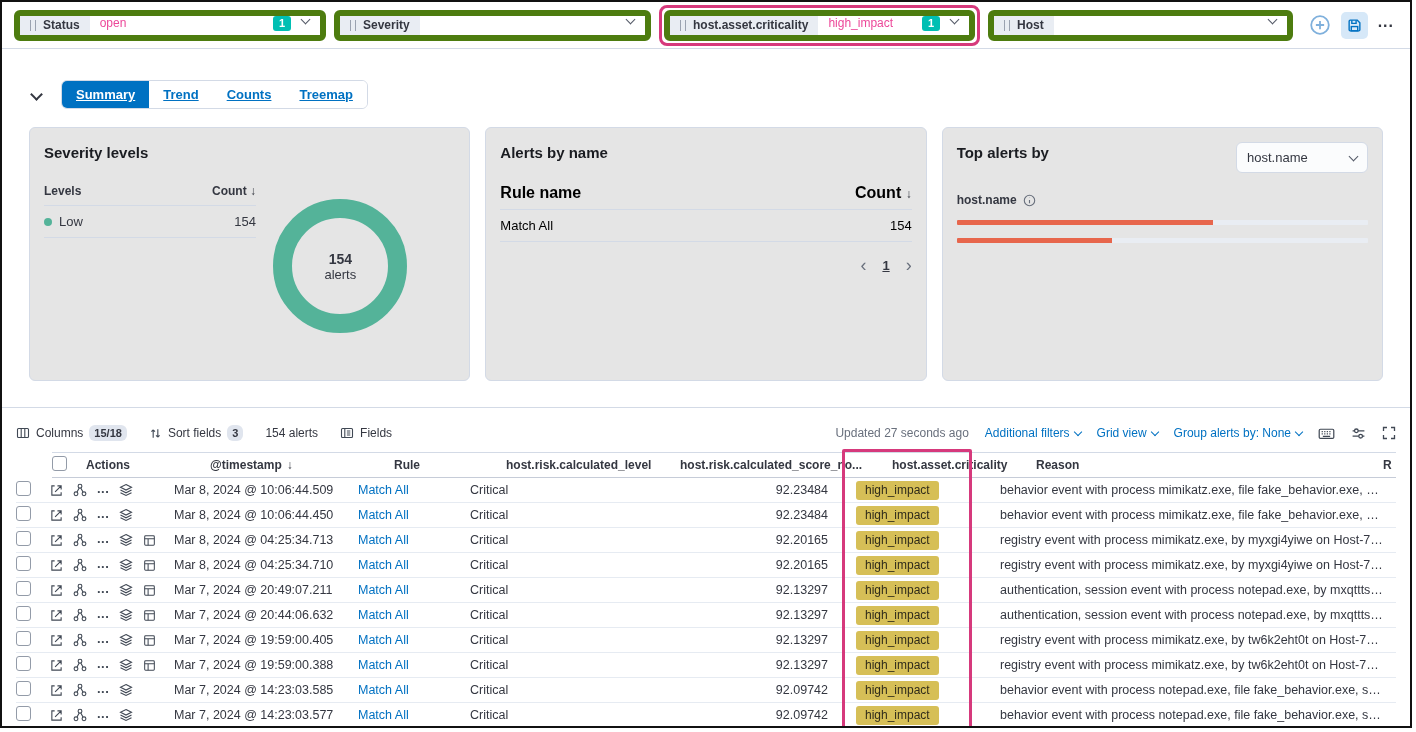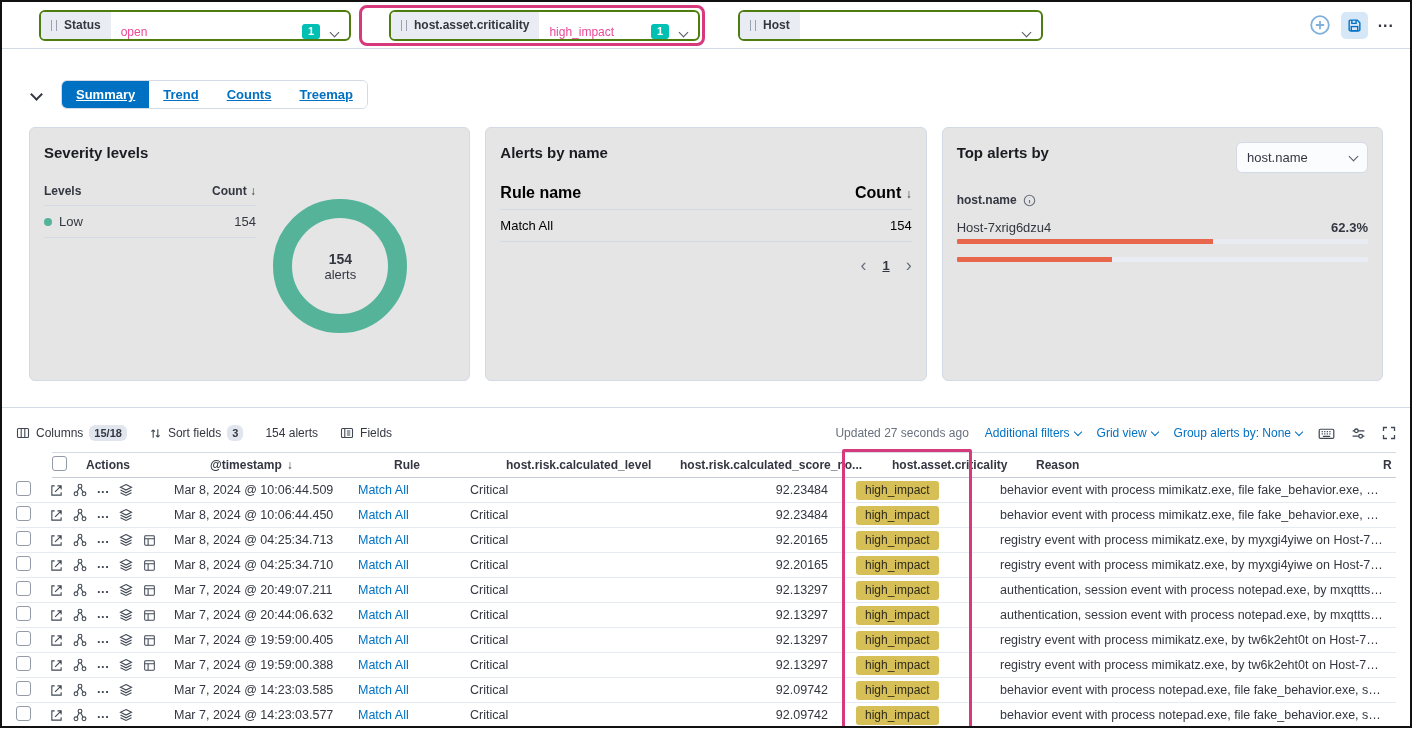--- a/index.html
+++ b/index.html
@@ -1,21 +1,21 @@
 <!DOCTYPE html>
 <html><head>
 <meta charset="utf-8">
 <style>
   * { box-sizing: border-box; margin: 0; padding: 0; }
   body { font-family: "Liberation Sans", sans-serif; background: #fff; }
   .frame { position: relative; width: 1412px; height: 728px; border: 2px solid #111; background: #fff; overflow: hidden; }
 
   
   .filter-bar { display: flex; align-items: center; gap: 8px; padding: 8px 12px; height: 47px; border-bottom: 1px solid #d3dae6; }
-  .pill { display: flex; align-items: flex-end; height: 31px; border: 2px solid #4d7c0f; border-radius: 6px; background: #fff; overflow: hidden; flex: none; margin-left: 25px; }
+  .pill { display: flex; align-items: flex-start; height: 31px; border: 6px solid #4d7c0f; border-radius: 6px; background: #fff; overflow: hidden; flex: none; }
   .pill-label { display: flex; align-items: center; gap: 7px; background: #e9edf3; height: 100%; padding: 0 10px; font-size: 12px; font-weight: 700; color: #343741; white-space: nowrap; }
   .drag { width: 6px; height: 11px; border-left: 1.5px solid #9aa2b0; border-right: 1.5px solid #9aa2b0; display: inline-block; }
   .pill-value { font-size: 12px; color: #ec4899; padding: 0 10px; flex: 1; white-space: nowrap; }
   .badge-teal { background: #00bfb3; color: #fff; font-size: 11px; font-weight: 700; border-radius: 3px; padding: 2px 6px; margin-right: 4px; line-height: 1; }
   .chevron { width: 7px; height: 7px; border-right: 1.5px solid #535966; border-bottom: 1.5px solid #535966; transform: rotate(45deg); display: inline-block; flex: none; }
   .pill .chevron { margin: 0 11px 3px 7px; }
   .pink-wrap { border: 3px solid #d6397c; border-radius: 8px; padding: 2px; flex: none; display: flex; }
   .w-status { width: 312px; } .w-sev { width: 317px; } .w-crit { width: 311px; } .w-host { width: 305px; }
   .filter-actions { margin-left: auto; display: flex; align-items: center; gap: 10px; padding-right: 4px; }
   .save-btn { width: 27px; height: 27px; border-radius: 5px; background: #d6e8f8; display: flex; align-items: center; justify-content: center; }
@@ -98,20 +98,28 @@
     <div class="pill w-status">
       <span class="pill-label">
         <span class="drag"></span>
         <span>Status</span>
       </span>
       <span class="pill-value">open</span>
       <span class="badge-teal">1</span>
       <span class="chevron"></span>
     </div>
 
+    <div class="pill w-sev">
+      <span class="pill-label">
+        <span class="drag"></span>
+        <span>Severity</span>
+      </span>
+      <span class="pill-value"></span>
+      <span class="chevron"></span>
+    </div>
 
     <div class="pink-wrap">
       <div class="pill w-crit">
         <span class="pill-label">
           <span class="drag"></span>
           <span>host.asset.criticality</span>
         </span>
         <span class="pill-value">high_impact</span>
         <span class="badge-teal">1</span>
         <span class="chevron"></span>
@@ -212,24 +220,20 @@
         <div class="field-row">
           <span>host.name</span>
           <span class="icon-svg">
             <svg width="13" height="13" viewBox="0 0 14 14" fill="none" stroke="#69707d" stroke-width="1.2">
                 <circle cx="7" cy="7" r="5.6"></circle>
                 <path d="M7 6.4V10 M7 4v.2"></path>
               </svg>
           </span>
         </div>
         <div class="bar-row">
-          <div class="bar-row-top">
-            <span>Host-7xrig6dzu4</span>
-            <span class="bar-pct">62.3%</span>
-          </div>
           <div class="bar-track">
               <div class="bar-fill" style="width: 62.3%;"></div>
             </div>
         </div>
         <div class="bar-row">
           <div class="bar-track">
               <div class="bar-fill" style="width: 37.7%;"></div>
             </div>
         </div>
       </div>

